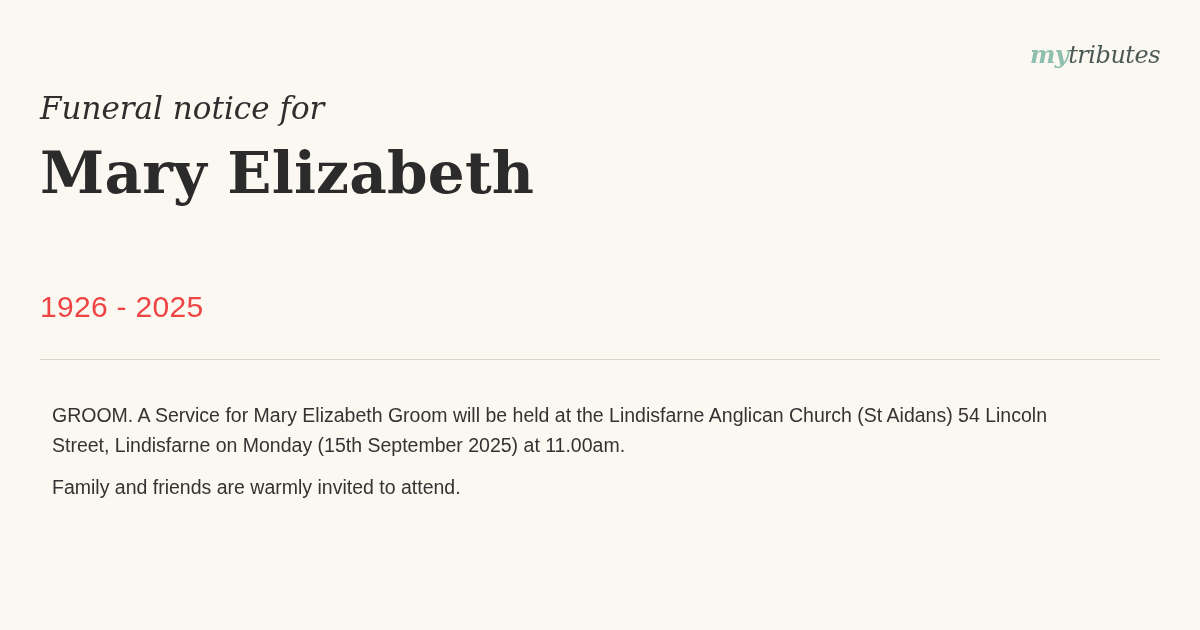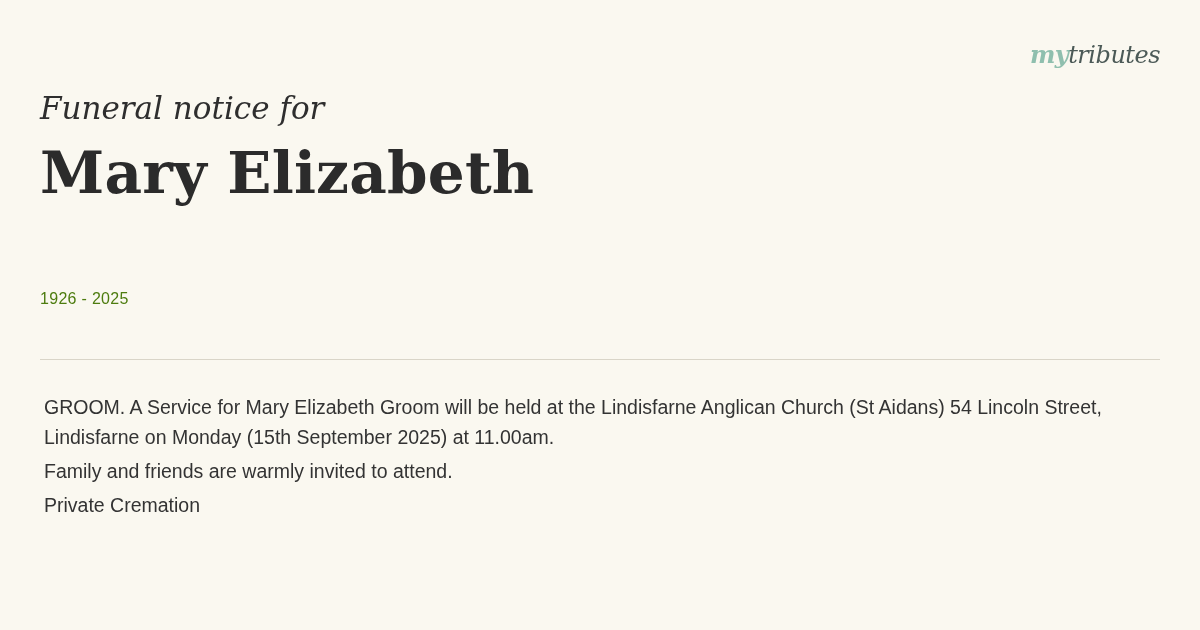--- a/index.html
+++ b/index.html
@@ -66,43 +66,43 @@
     max-width: 900px;
   }
   .name .line {
     display: block;
     white-space: pre;
   }
   .dates {
     position: absolute;
     top: 290px;
     left: 40px;
-    font-size: 16px;
-    color: #4d7c0f;
+    font-size: 30px;
+    color: #ef4444;
     letter-spacing: 0.3px;
   }
   .divider {
     position: absolute;
     top: 359px;
     left: 40px;
     width: 1120px;
     height: 1px;
     background: #d9d5c8;
   }
   .body-text {
     position: absolute;
     top: 388px;
     left: 40px;
     width: 1072px;
     font-size: 19.5px;
     line-height: 30px;
     color: #333333;
   }
   .body-text p {
-    margin: 4px;
+    margin: 12px;
   }
 </style>
 </head>
 <body>
 
 <div class="page">
 
   <div class="brand">
     <span class="my">my</span><span class="tributes">tributes</span>
   </div>
@@ -113,16 +113,15 @@
     <span class="line">Mary Elizabeth</span>
   </div>
 
   <div class="dates">1926 - 2025</div>
 
   <div class="divider"></div>
 
   <div class="body-text">
     <p>GROOM.  A Service for Mary Elizabeth Groom will be held at the Lindisfarne Anglican Church (St Aidans) 54 Lincoln Street, Lindisfarne on Monday (15th September 2025) at 11.00am.</p>
     <p>Family and friends are warmly invited to attend.</p>
-    <p>Private Cremation</p>
   </div>
 
 </div>
 
 </body></html>

